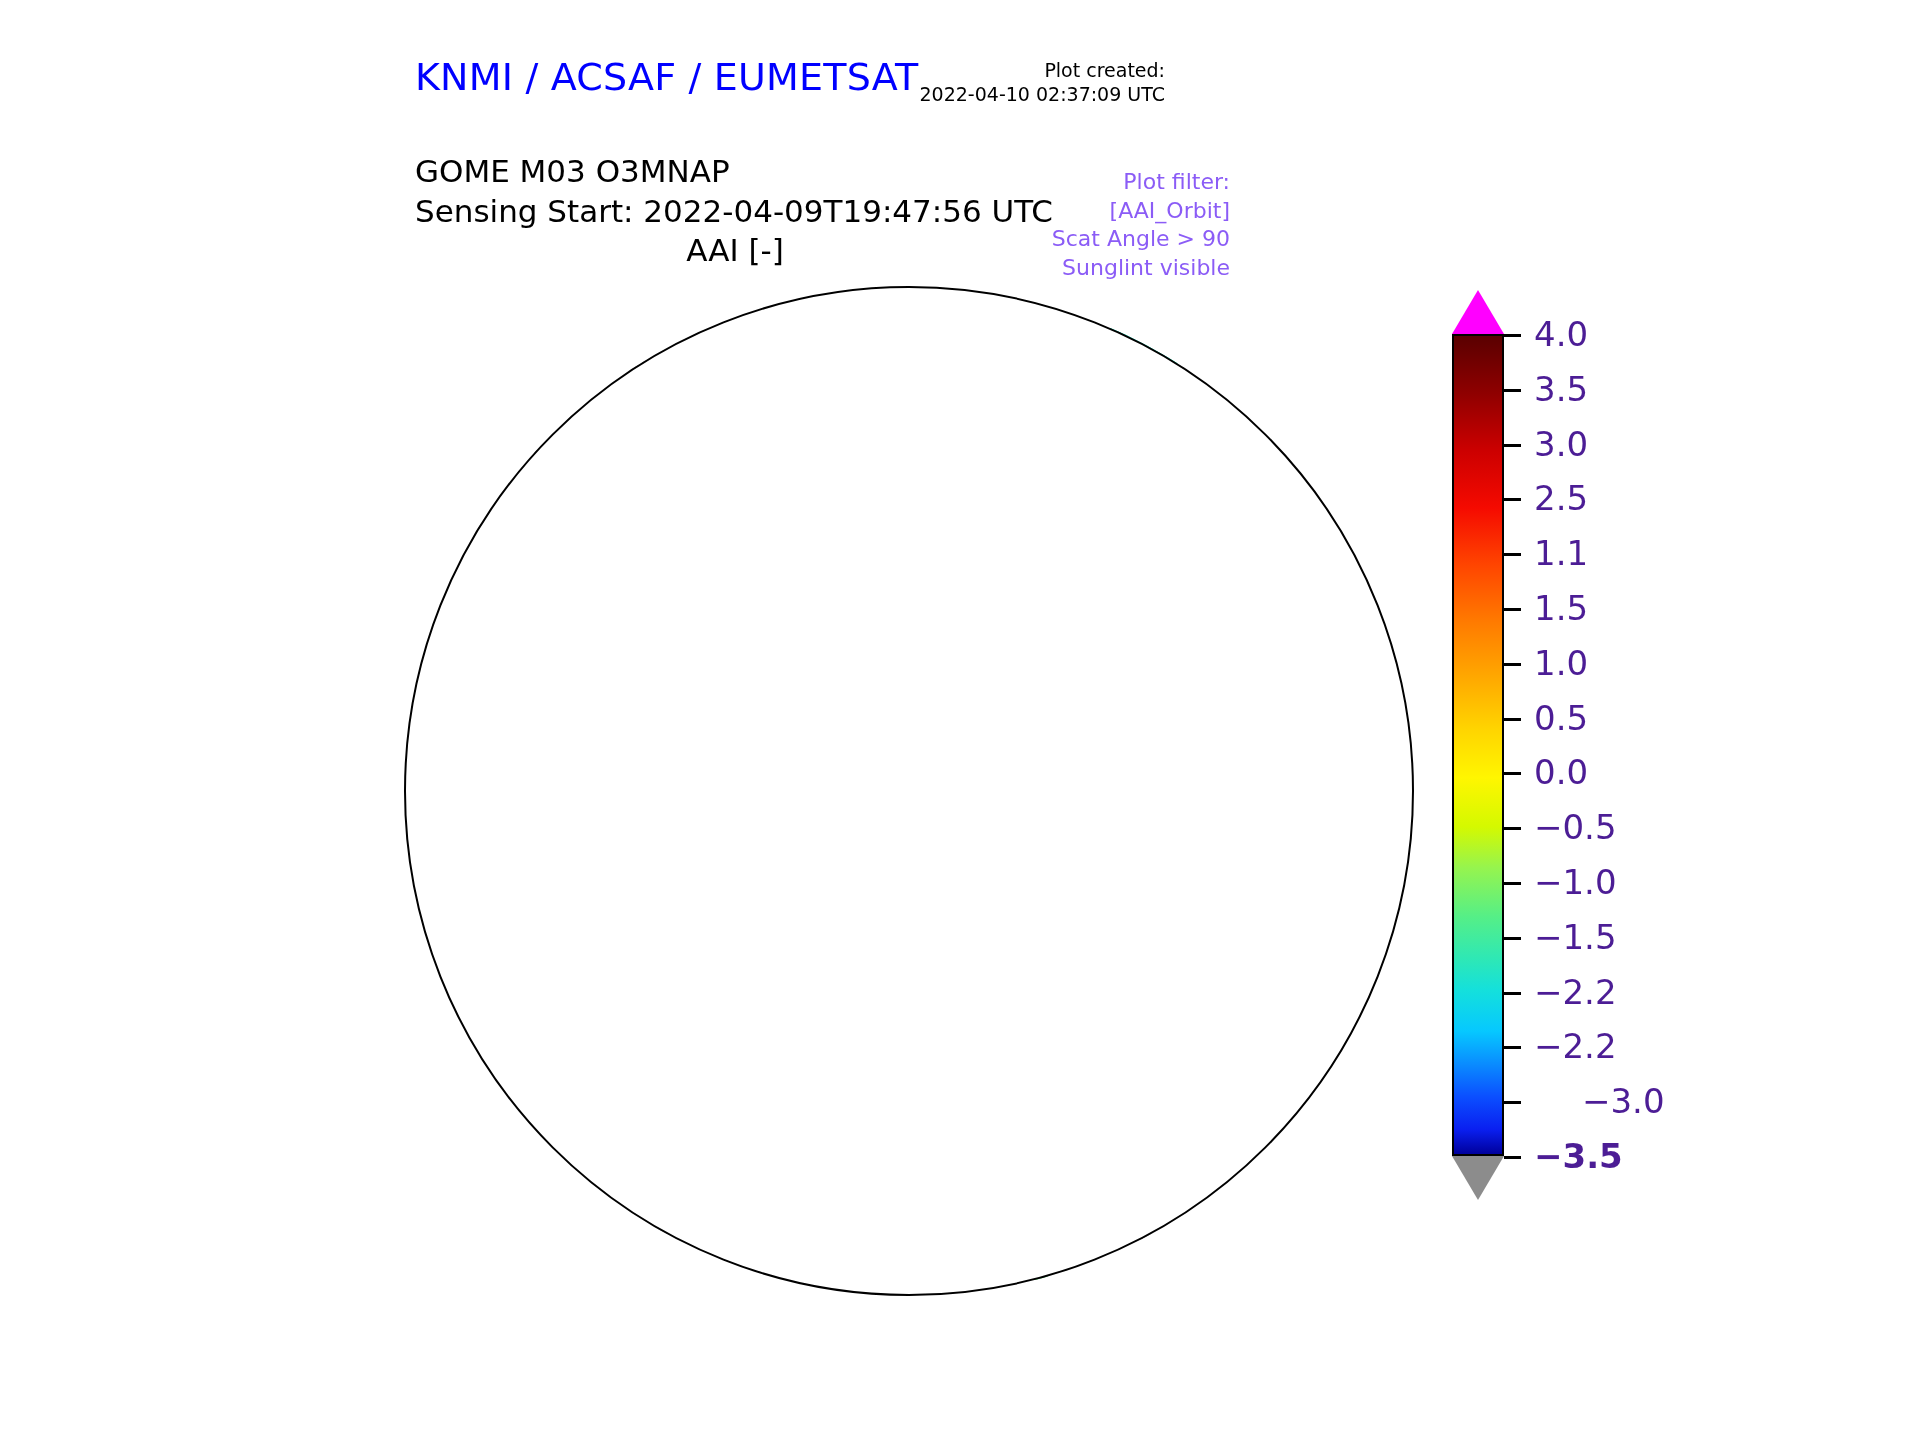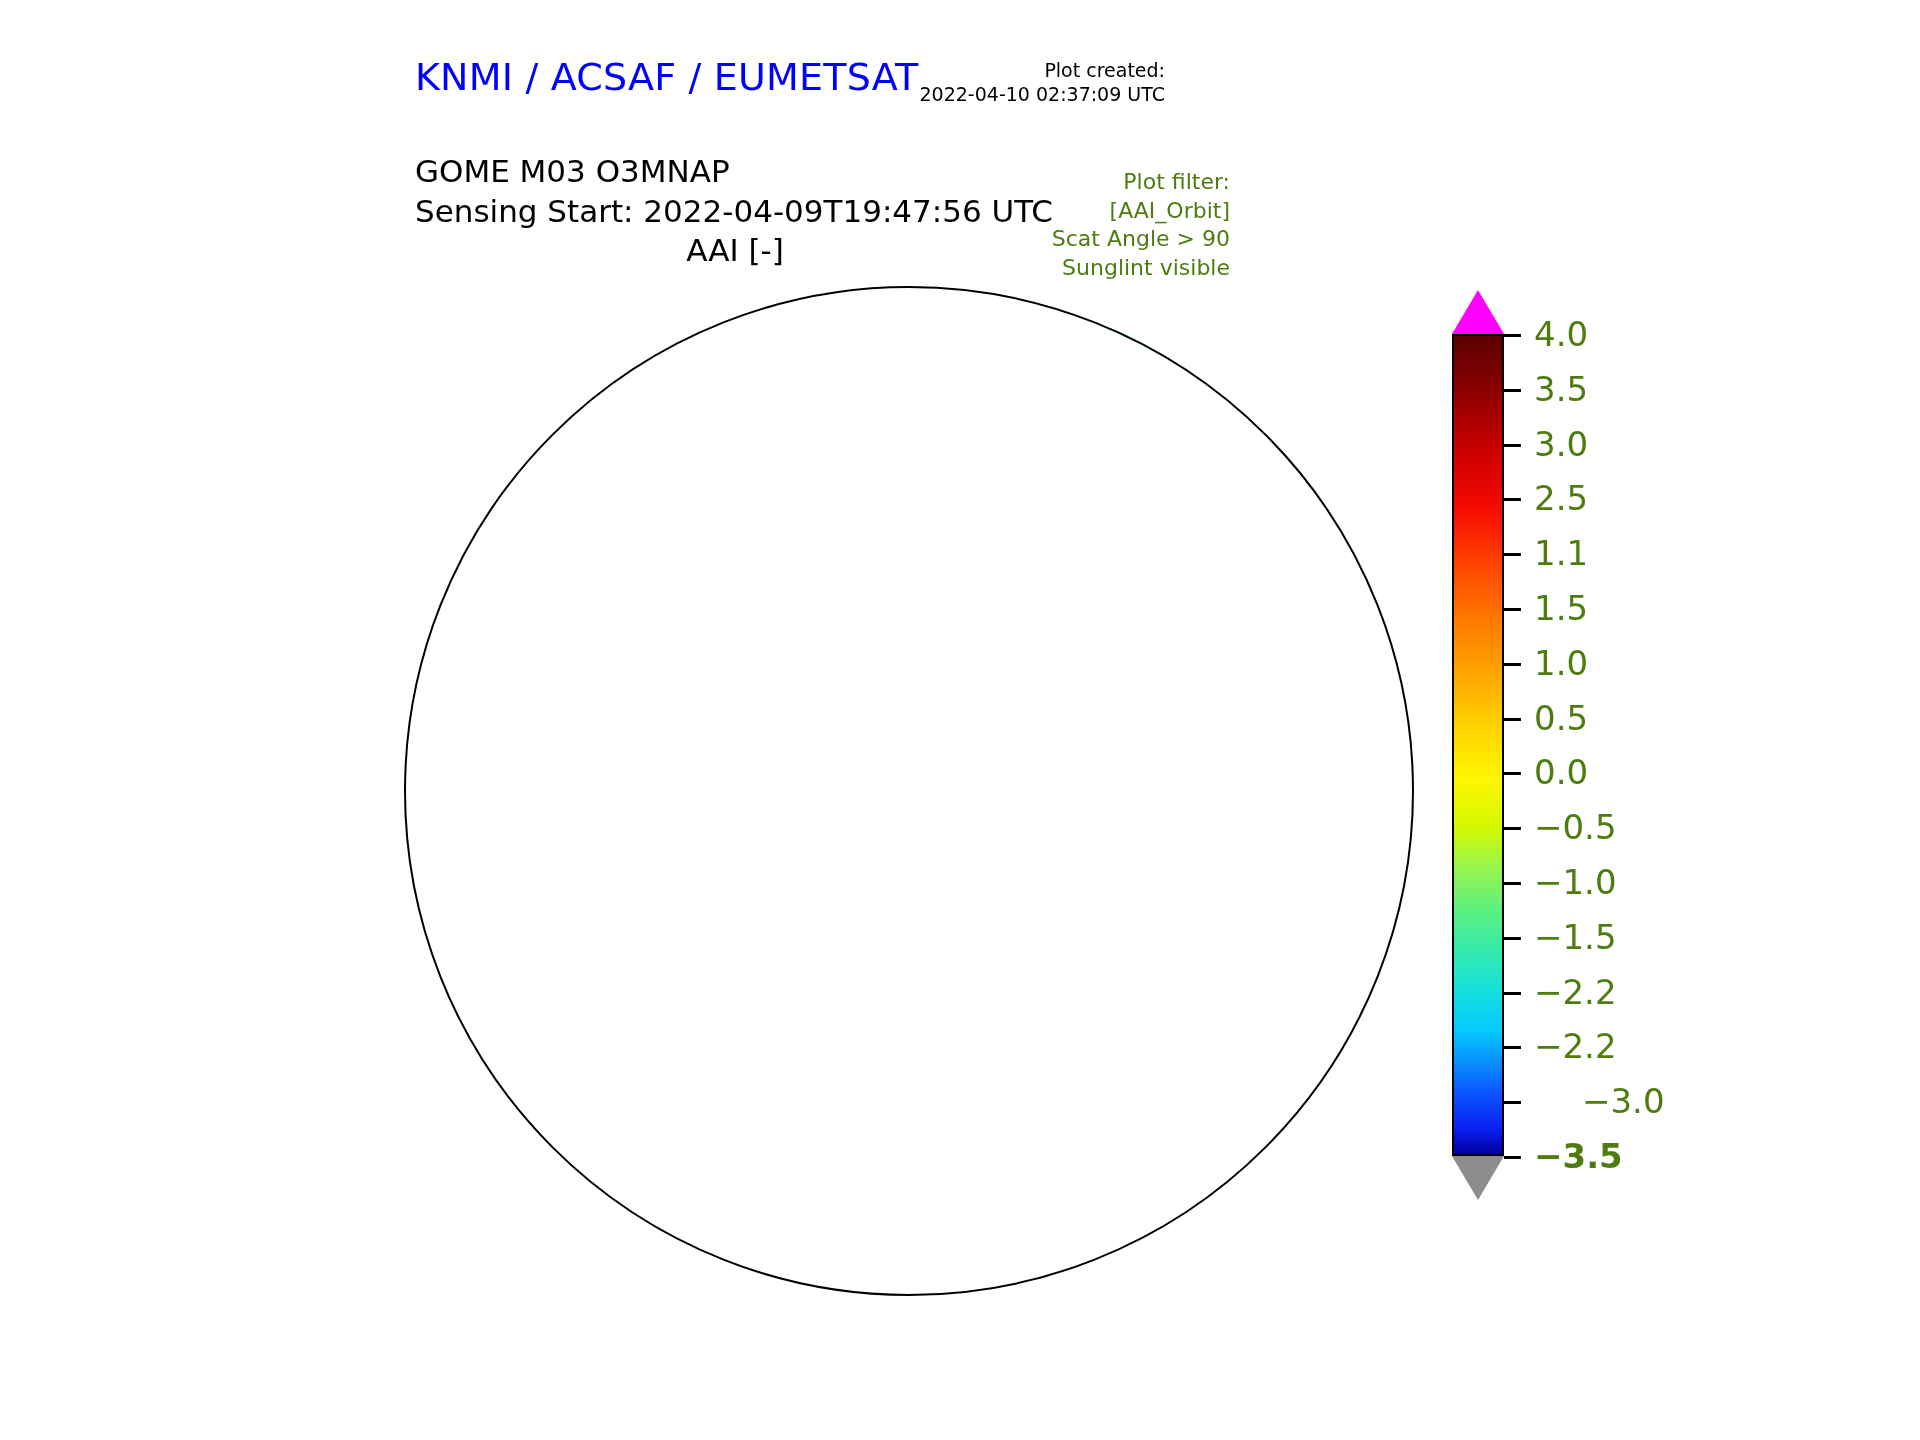--- a/index.html
+++ b/index.html
@@ -149,21 +149,21 @@
   .cb-tick {
     position: absolute;
     left: 52px;
     width: 17px; height: 0;
     border-top: 3px solid #000000;
   }
   .cb-label {
     position: absolute;
     left: 82px;
     font-size: 34px;
-    color: #4d7c0f;
+    color: #4c1d95;
     transform: translateY(-50%);
     white-space: nowrap;
   }
 </style>
 </head>
 <body>
 
 <div id="org-title" style="color: rgb(0, 0, 255);">KNMI / ACSAF / EUMETSAT</div>
 
 <div id="created-block">
@@ -171,21 +171,21 @@
   <div>2022-04-10 02:37:09 UTC</div>
 </div>
 
 <div id="product-block">
   <div>GOME M03 O3MNAP</div>
   <div>Sensing Start: 2022-04-09T19:47:56 UTC</div>
 </div>
 
 <div id="quantity-title">AAI [-]</div>
 
-<div id="filter-block" style="color: #4d7c0f;">
+<div id="filter-block" style="color: #8b5cf6;">
   <div>Plot filter:</div>
   <div>[AAI_Orbit]</div>
   <div>Scat Angle &gt; 90</div>
   <div>Sunglint visible</div>
 </div>
 
 <div id="map-area">
   <div id="globe-clip">
 
     <div id="coastlines">

